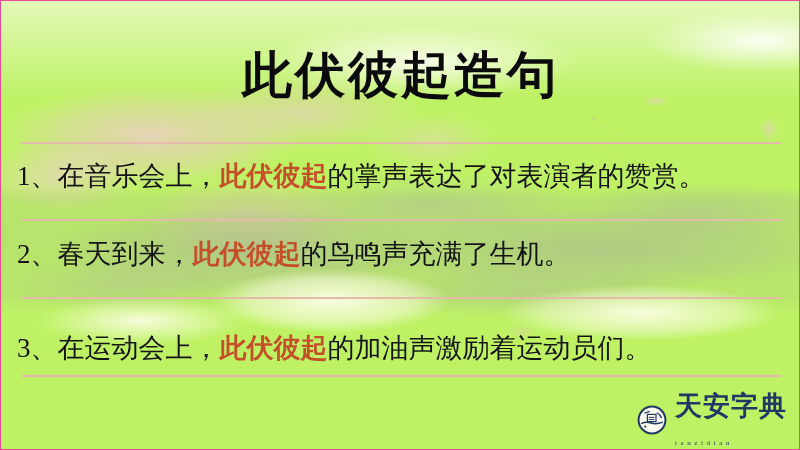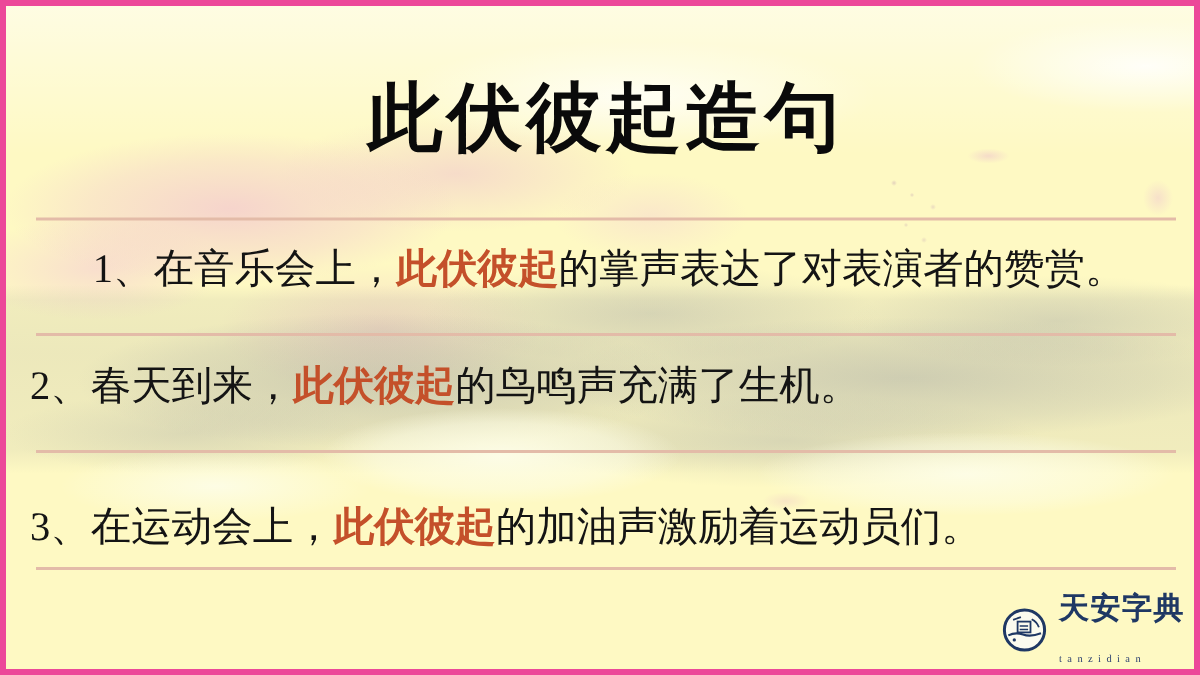--- a/index.html
+++ b/index.html
@@ -11,23 +11,23 @@
     height: 450px;
     overflow: hidden;
     font-family: "Liberation Serif", "DejaVu Serif", serif;
     background: #FDFDE8;
   }
 
   #page {
     position: relative;
     width: 800px;
     height: 450px;
-    background: #fef9c3;
+    background: #bef264;
     box-sizing: border-box;
-    border: 4px solid #ec4899;
+    border: 1px solid #ec4899;
     overflow: hidden;
   }
 
   
   .bg-layer {
     position: absolute;
     left: 0;
     top: 0;
     width: 800px;
     height: 450px;
@@ -129,21 +129,21 @@
   .sentence {
     position: absolute;
     left: 16px;
     width: 772px;
     font-family: "Liberation Serif", "DejaVu Serif", serif;
     font-size: 27px;
     line-height: 34px;
     color: #141414;
     white-space: nowrap;
   }
-  .sentence.s1 { top: 158px; text-align: center; }
+  .sentence.s1 { top: 158px; }
   .sentence.s2 { top: 236px; }
   .sentence.s3 { top: 314px; margin-top: 16px; }
 
   .idiom {
     color: #C4502A;
     font-weight: 700;
   }
 
   
   .logo {
@@ -161,21 +161,21 @@
     flex: 0 0 30px;
   }
   .logo-text {
     display: flex;
     flex-direction: column;
     align-items: flex-start;
     line-height: 1;
   }
   .logo-name {
     font-family: "Liberation Serif", "DejaVu Serif", serif;
-    font-size: 20px;
+    font-size: 27px;
     font-weight: 700;
     color: #1F3864;
     letter-spacing: 1px;
   }
   .logo-sub {
     margin-top: 20px;
     font-family: "Liberation Serif", "DejaVu Serif", serif;
     font-size: 7px;
     color: #2B4070;
     letter-spacing: 3.6px;

